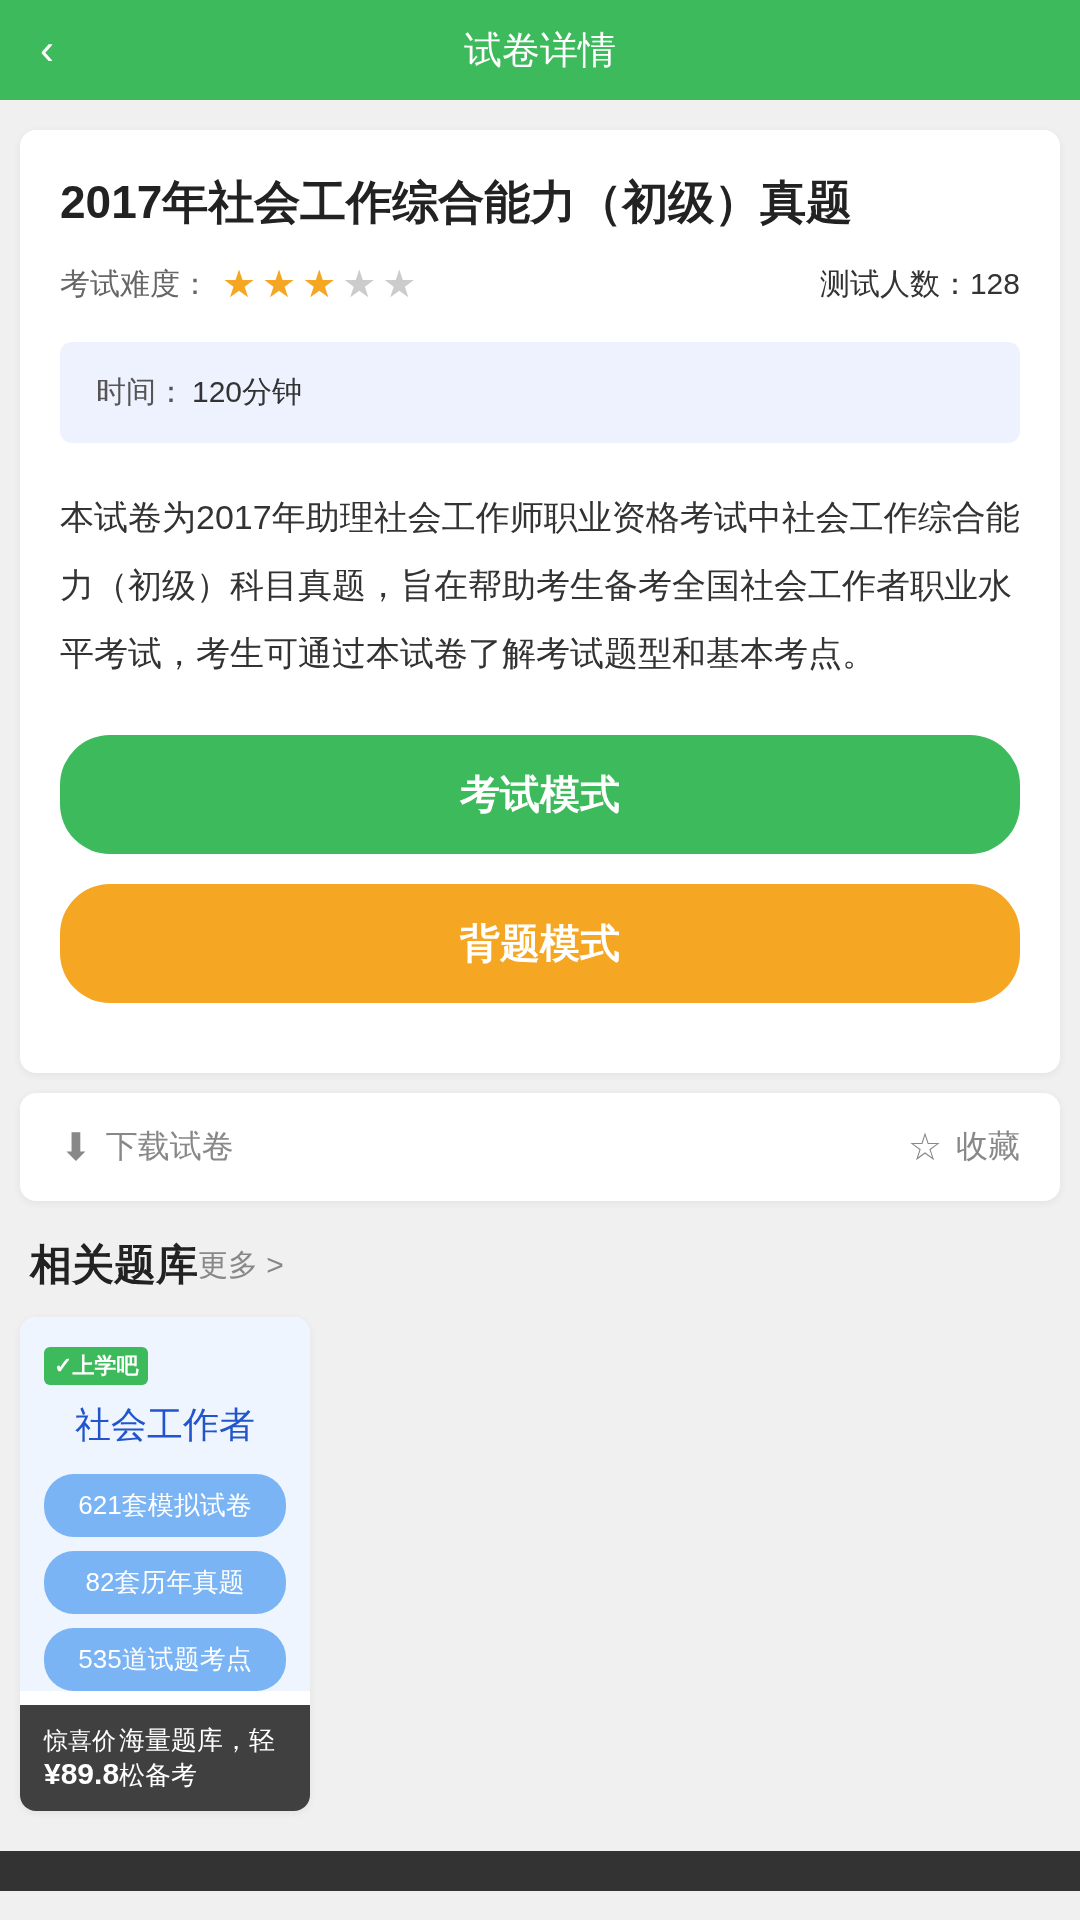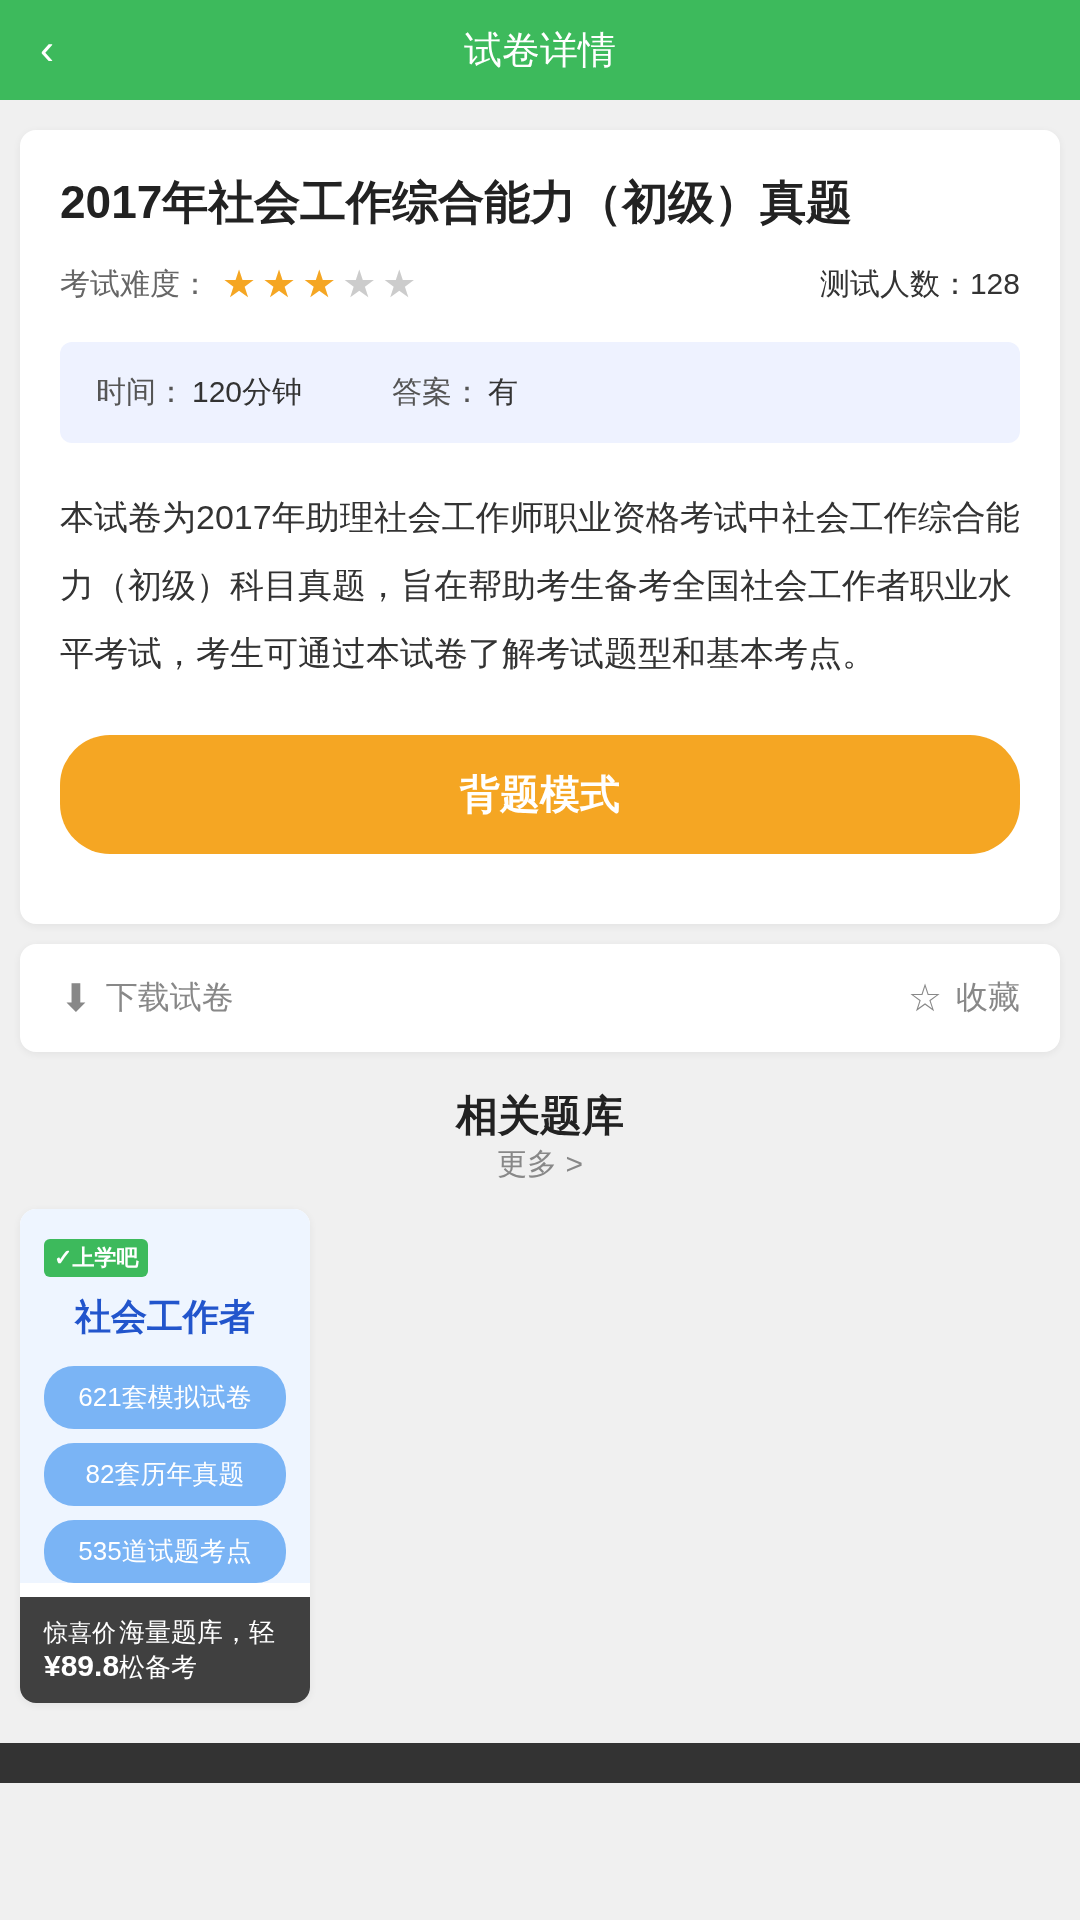--- a/index.html
+++ b/index.html
@@ -157,21 +157,20 @@
     }
     .action-icon {
       font-size: 38px;
     }
 
     
     .section-header {
       display: flex;
       align-items: center;
       padding: 36px 30px 24px;
-      flex-direction: column;
     }
     .section-title {
       font-size: 42px;
       font-weight: 700;
       color: #222;
     }
     .section-more {
       font-size: 30px;
       color: #888;
       cursor: pointer;
@@ -203,21 +202,21 @@
       font-size: 22px;
       border-radius: 6px;
       padding: 4px 10px;
       font-weight: 600;
       display: flex;
       align-items: center;
       gap: 4px;
     }
     .qbank-name {
       font-size: 36px;
-      font-weight: 700;
+      font-weight: 400;
       color: #2255cc;
       text-align: center;
       margin-bottom: 24px;
     }
     .qbank-stat {
       background: #7ab4f5;
       color: white;
       border-radius: 30px;
       padding: 14px 24px;
       font-size: 26px;
@@ -278,30 +277,27 @@
       <span>测试人数：</span><span>128</span>
     </div>
   </div>
 
   <div class="info-grid">
     <div class="info-row">
       <div class="info-item">
         <span class="info-key">时间：</span>
         <span class="info-val">120分钟</span>
       </div>
-      <div class="info-item">
-        <span class="info-key">答案：</span>
-        <span class="info-val">有</span>
-      </div>
       <div class="info-item"></div>
     </div>
   </div>
 
   <div class="description">本试卷为2017年助理社会工作师职业资格考试中社会工作综合能力（初级）科目真题，旨在帮助考生备考全国社会工作者职业水平考试，考生可通过本试卷了解考试题型和基本考点。</div>
 
+  <button class="btn btn-green">考试模式</button>
   <button class="btn btn-yellow">背题模式</button>
 </div>
 
 <div class="card-actions">
   <div class="action-item">
     <span class="action-icon">⬇</span>
     <span>下载试卷</span>
   </div>
   <div class="action-item">
     <span class="action-icon">☆</span>

